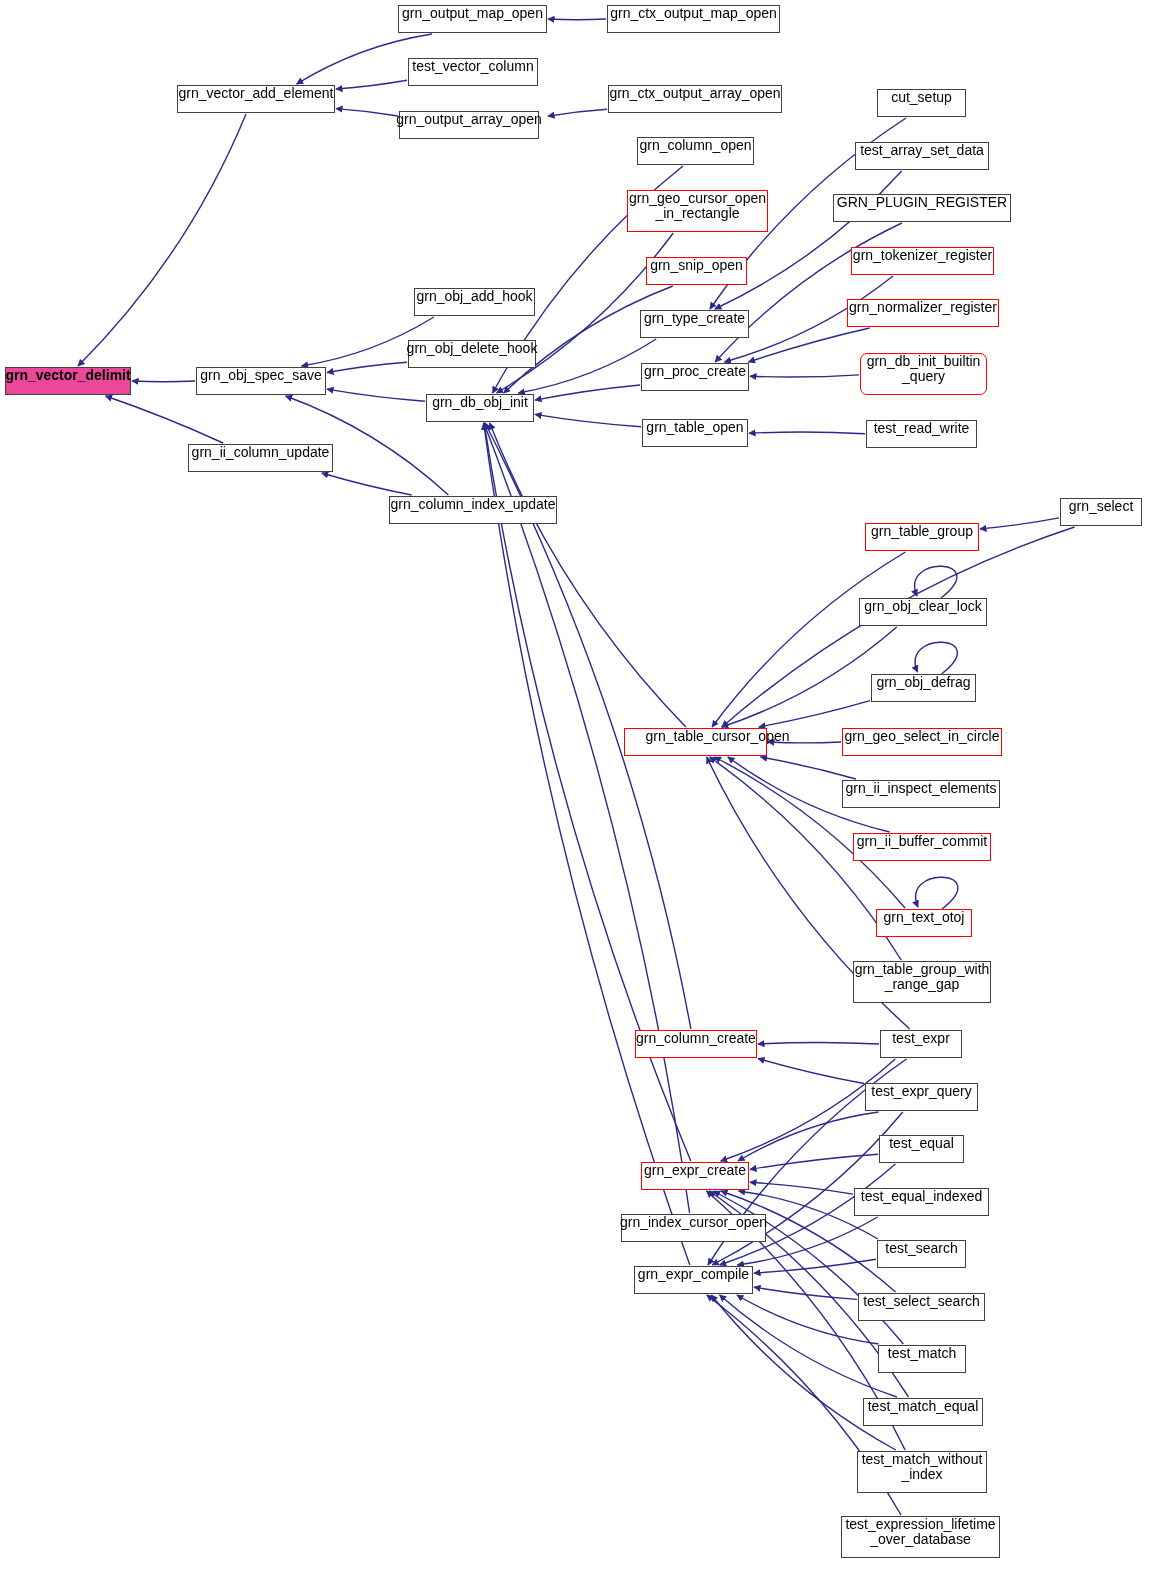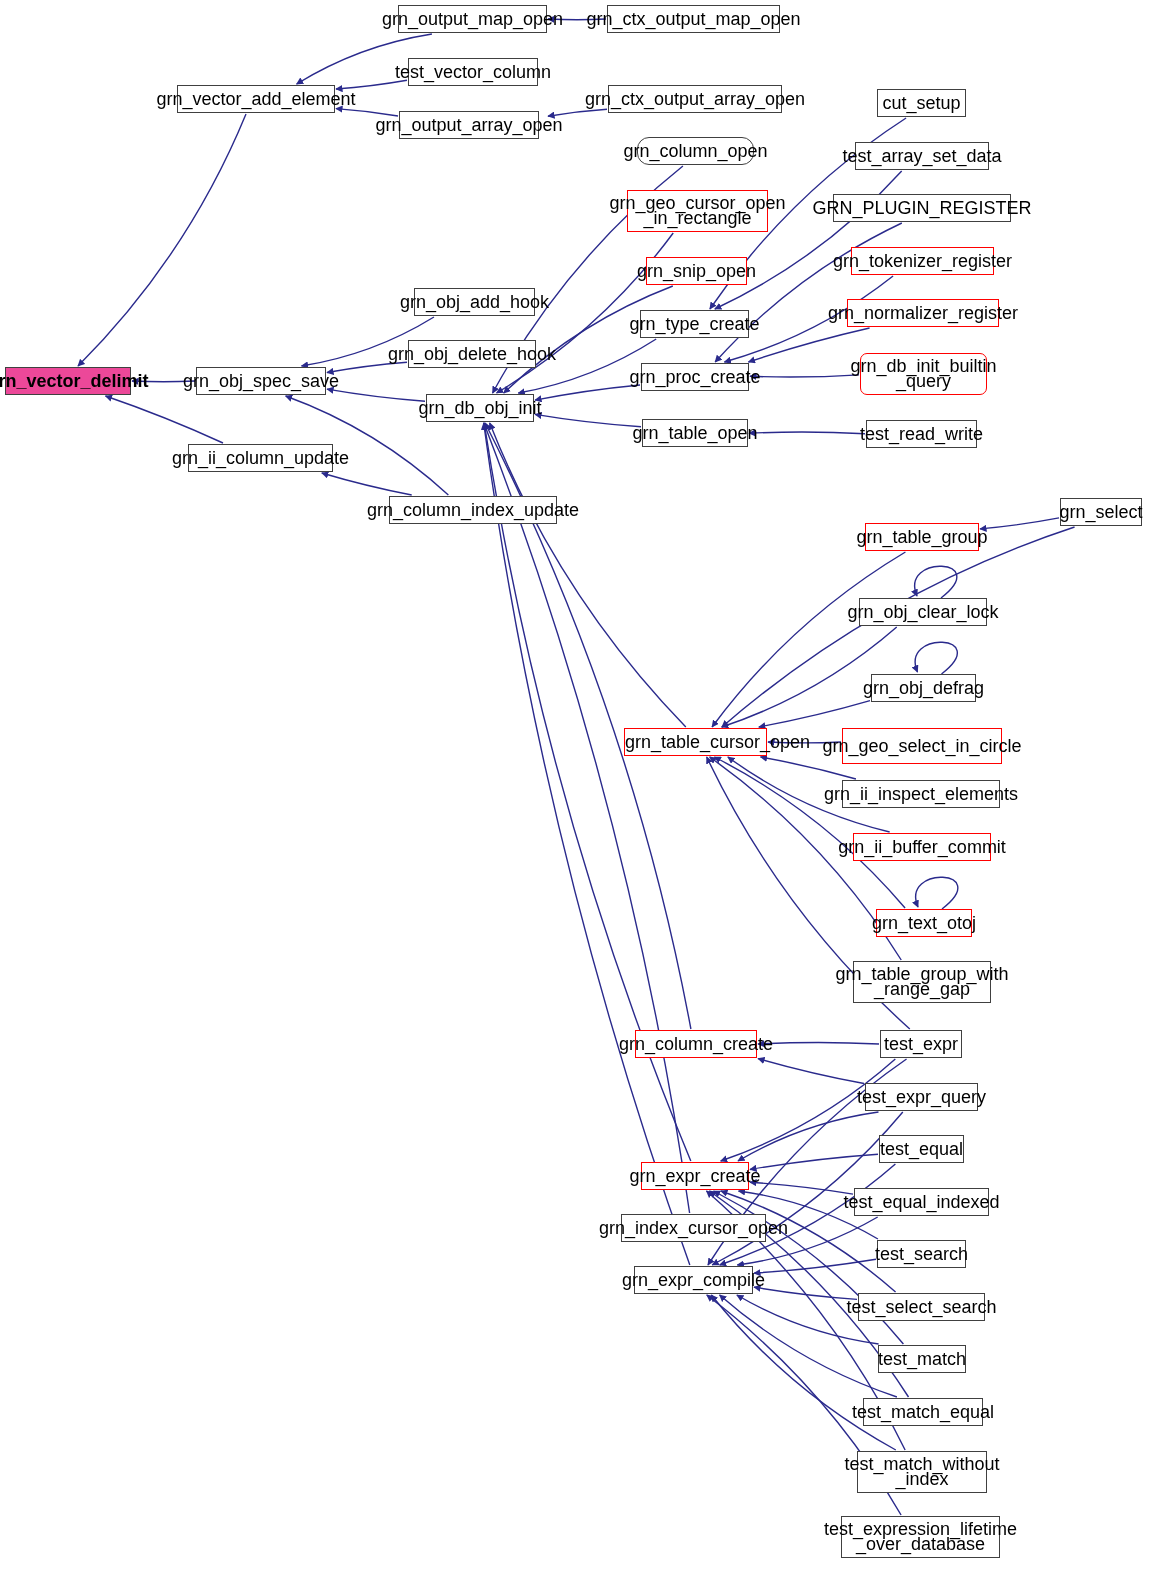--- a/index.html
+++ b/index.html
@@ -20,24 +20,23 @@
     left: 0;
     top: 0;
     width: 1165px;
     height: 1592px;
     pointer-events: none;
   }
   .node {
     position: absolute;
     box-sizing: border-box;
     display: flex;
-    align-items: center;
     justify-content: center;
     text-align: center;
-    font-size: 18px;
+    font-size: 14px;
     line-height: 15px;
     color: #000000;
     background: #ffffff;
     border: 1px solid #404040;
     white-space: pre-line;
     letter-spacing: 0px;
     z-index: 5;
   }
   .node.red {
     border-color: #ff0000;
@@ -135,41 +134,41 @@
       <div class="node" style="left: 607px; top: 5px; width: 173px; height: 28px;"><span class="label">grn_ctx_output_map_open</span></div>
       <div class="node" style="left: 408px; top: 58px; width: 130px; height: 28px;"><span class="label">test_vector_column</span></div>
       <div class="node" style="left: 399px; top: 111px; width: 140px; height: 28px;"><span class="label">grn_output_array_open</span></div>
       <div class="node" style="left: 608px; top: 85px; width: 174px; height: 28px;"><span class="label">grn_ctx_output_array_open</span></div>
       <div class="node" style="left: 196px; top: 367px; width: 130px; height: 28px;"><span class="label">grn_obj_spec_save</span></div>
       <div class="node" style="left: 414px; top: 288px; width: 121px; height: 28px;"><span class="label">grn_obj_add_hook</span></div>
       <div class="node" style="left: 408px; top: 340px; width: 128px; height: 28px;"><span class="label">grn_obj_delete_hook</span></div>
       <div class="node" style="left: 426px; top: 394px; width: 108px; height: 28px;"><span class="label">grn_db_obj_init</span></div>
       <div class="node" style="left: 188px; top: 444px; width: 145px; height: 28px;"><span class="label">grn_ii_column_update</span></div>
       <div class="node" style="left: 389px; top: 496px; width: 168px; height: 28px;"><span class="label">grn_column_index_update</span></div>
-      <div class="node" style="left: 637px; top: 137px; width: 117px; height: 28px; border-radius: 12px;"><span class="label">grn_column_open</span></div>
+      <div class="node" style="left: 637px; top: 137px; width: 117px; height: 28px;"><span class="label">grn_column_open</span></div>
       <div class="node red" style="left: 627px; top: 190px; width: 141px; height: 42px;"><span class="label">grn_geo_cursor_open
 _in_rectangle</span></div>
       <div class="node red" style="left: 646px; top: 257px; width: 101px; height: 28px;"><span class="label">grn_snip_open</span></div>
       <div class="node" style="left: 640px; top: 310px; width: 109px; height: 28px;"><span class="label">grn_type_create</span></div>
       <div class="node" style="left: 641px; top: 363px; width: 108px; height: 28px;"><span class="label">grn_proc_create</span></div>
       <div class="node" style="left: 642px; top: 419px; width: 106px; height: 28px;"><span class="label">grn_table_open</span></div>
       <div class="node" style="left: 877px; top: 89px; width: 89px; height: 28px;"><span class="label">cut_setup</span></div>
       <div class="node" style="left: 855px; top: 142px; width: 134px; height: 28px;"><span class="label">test_array_set_data</span></div>
       <div class="node" style="left: 833px; top: 194px; width: 178px; height: 28px;"><span class="label">GRN_PLUGIN_REGISTER</span></div>
       <div class="node red" style="left: 851px; top: 247px; width: 143px; height: 28px;"><span class="label">grn_tokenizer_register</span></div>
       <div class="node red" style="left: 847px; top: 299px; width: 152px; height: 28px;"><span class="label">grn_normalizer_register</span></div>
       <div class="node red" style="left: 860px; top: 353px; width: 127px; height: 42px; border-radius: 7px;"><span class="label">grn_db_init_builtin
 _query</span></div>
       <div class="node" style="left: 866px; top: 420px; width: 111px; height: 28px;"><span class="label">test_read_write</span></div>
       <div class="node" style="left: 1060px; top: 498px; width: 82px; height: 28px;"><span class="label">grn_select</span></div>
       <div class="node red" style="left: 865px; top: 523px; width: 114px; height: 28px;"><span class="label">grn_table_group</span></div>
       <div class="node" style="left: 859px; top: 598px; width: 128px; height: 28px;"><span class="label">grn_obj_clear_lock</span></div>
       <div class="node" style="left: 871px; top: 674px; width: 105px; height: 28px;"><span class="label">grn_obj_defrag</span></div>
       <div class="node red" style="left: 624px; top: 728px; width: 143px; height: 28px; padding-left: 44px;"><span class="label">grn_table_cursor_open</span></div>
-      <div class="node red" style="left: 842px; top: 728px; width: 160px; height: 36px;"><span class="label">grn_geo_select_in_circle</span></div>
+      <div class="node red" style="left: 842px; top: 728px; width: 160px; height: 28px;"><span class="label">grn_geo_select_in_circle</span></div>
       <div class="node" style="left: 842px; top: 780px; width: 158px; height: 28px;"><span class="label">grn_ii_inspect_elements</span></div>
       <div class="node red" style="left: 853px; top: 833px; width: 138px; height: 28px;"><span class="label">grn_ii_buffer_commit</span></div>
       <div class="node red" style="left: 876px; top: 909px; width: 96px; height: 28px;"><span class="label">grn_text_otoj</span></div>
       <div class="node" style="left: 853px; top: 961px; width: 138px; height: 42px;"><span class="label">grn_table_group_with
 _range_gap</span></div>
       <div class="node red" style="left: 635px; top: 1030px; width: 122px; height: 28px;"><span class="label">grn_column_create</span></div>
       <div class="node" style="left: 880px; top: 1030px; width: 82px; height: 28px;"><span class="label">test_expr</span></div>
       <div class="node" style="left: 865px; top: 1083px; width: 113px; height: 28px;"><span class="label">test_expr_query</span></div>
       <div class="node" style="left: 879px; top: 1135px; width: 85px; height: 28px;"><span class="label">test_equal</span></div>
       <div class="node red" style="left: 641px; top: 1162px; width: 108px; height: 28px;"><span class="label">grn_expr_create</span></div>

